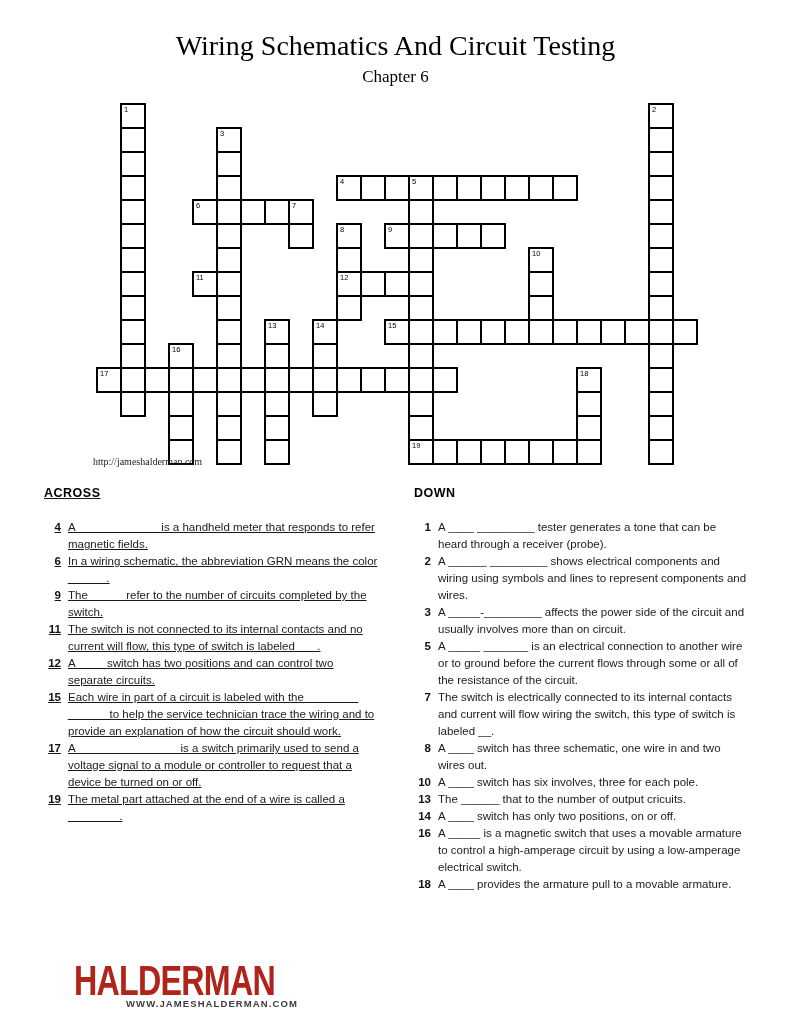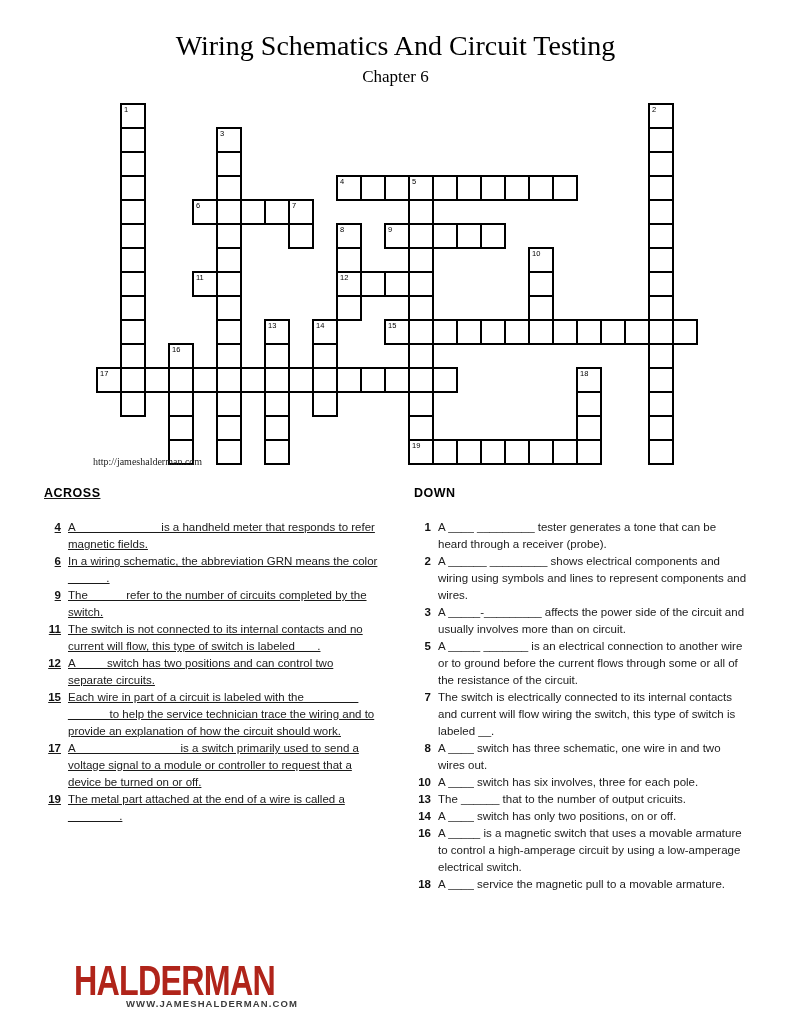--- a/index.html
+++ b/index.html
@@ -285,19 +285,19 @@
       <div class="clue">
         <span class="cnum">14</span>
         <span class="ctext">A ____ switch has only two positions, on or off.</span>
       </div>
       <div class="clue">
         <span class="cnum">16</span>
         <span class="ctext">A _____ is a magnetic switch that uses a movable armature to control a high-amperage circuit by using a low-amperage electrical switch.</span>
       </div>
       <div class="clue">
         <span class="cnum">18</span>
-        <span class="ctext">A ____ service the magnetic pull to a movable armature.</span>
+        <span class="ctext">A ____ provides the armature pull to a movable armature.</span>
       </div>
     </div>
 </div>
 
 <div class="brand" style="color: rgb(176, 36, 26);">HALDERMAN</div>
 <div class="brand-site">WWW.JAMESHALDERMAN.COM</div>
 
 </body></html>

